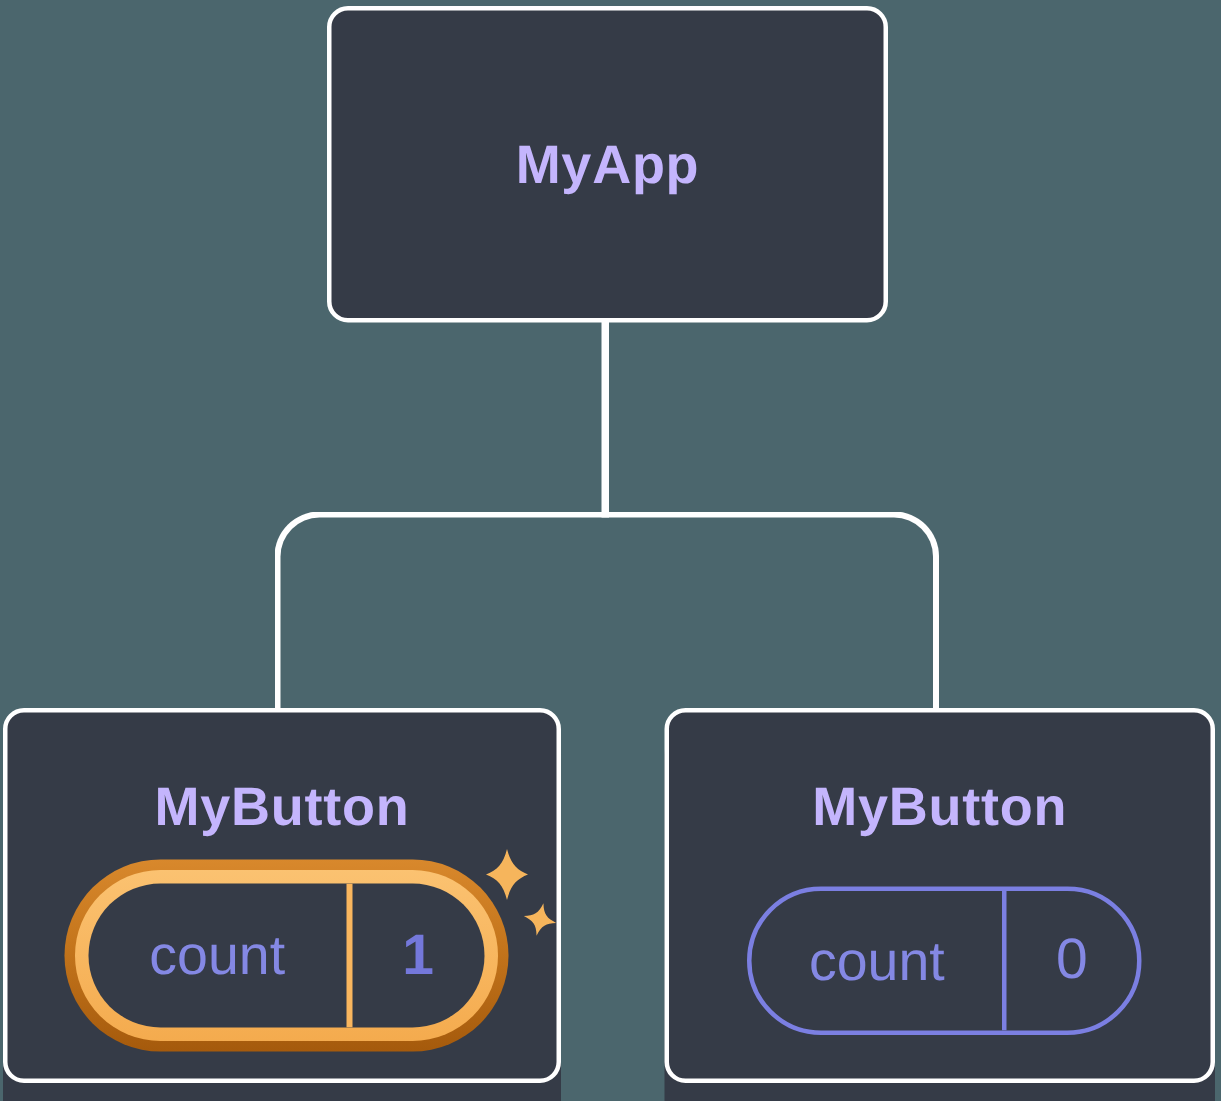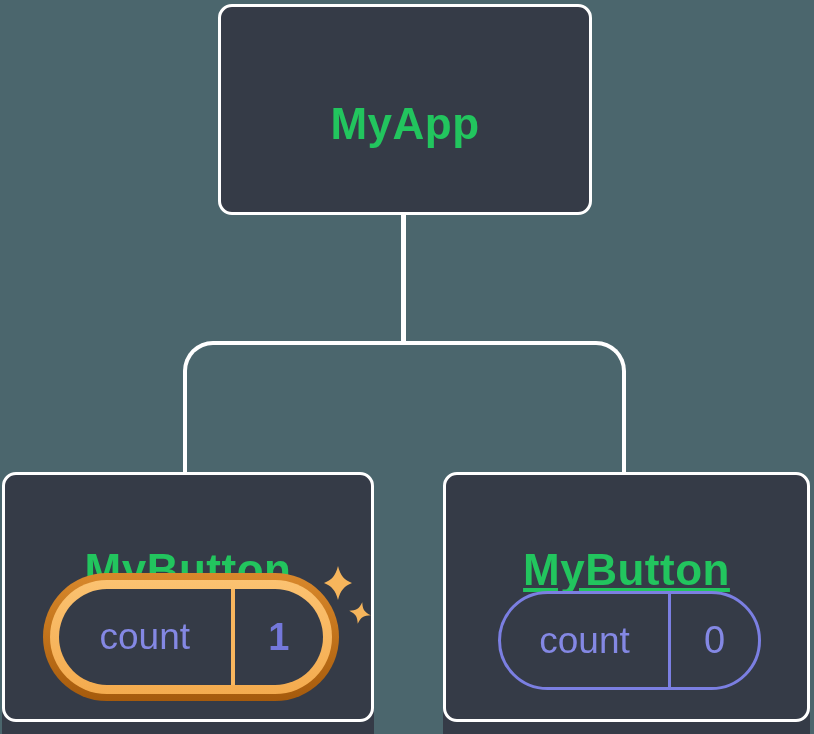--- a/index.html
+++ b/index.html
@@ -22,24 +22,24 @@
   }
   .node-root { left:218px; top:4px; width:374px; height:211px;
     display:flex; align-items:center; justify-content:center; }
   .node-left  { left:2px;   top:472px; width:372px; height:250px; }
   .node-right { left:443px; top:472px; width:367px; height:250px; }
   .shadow { position:absolute; background:#353b47; border-radius:16px; }
   .shadow-left  { left:2px;   top:487px; width:372px; height:262px; }
   .shadow-right { left:443px; top:487px; width:367px; height:262px; }
 
   .node-label {
-    color:#22c55e; font-size:44px; font-weight:700; letter-spacing:0.5px;
-    text-align:center; white-space:nowrap;margin-top:28px;
+    color:#c4b5fd; font-size:36px; font-weight:700; letter-spacing:0.5px;
+    text-align:center; white-space:nowrap;
   }
-  .child-label { position:absolute; left:0; right:0; top:42px;text-decoration:underline; }
+  .child-label { position:absolute; left:0; right:0; top:42px; }
 
   
   .pill-highlight {
     position:absolute; left:38px; top:98px; width:296px; height:128px;
     border-radius:64px; padding:7px; box-sizing:border-box;
     background:linear-gradient(180deg,#d8882c 0%,#c4751c 45%,#a55a0c 100%);
   }
   .ring-inner {
     width:100%; height:100%; box-sizing:border-box;
     border-radius:57px; padding:9px;

